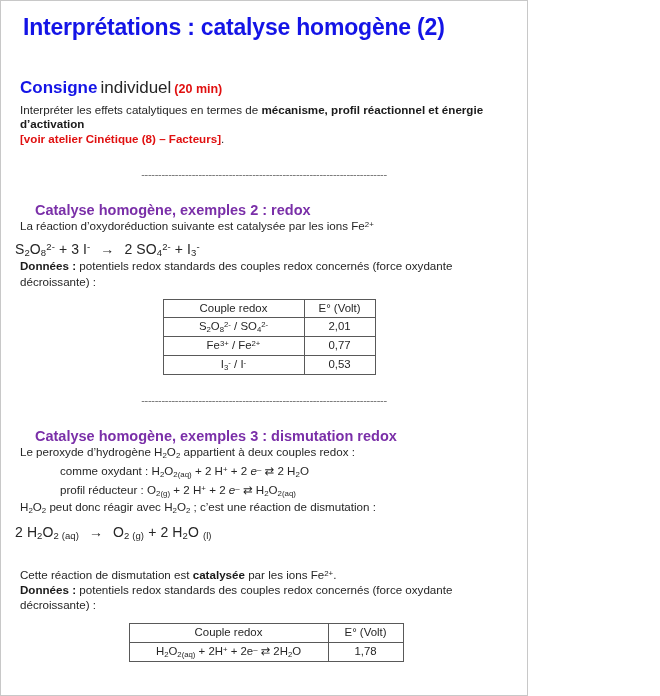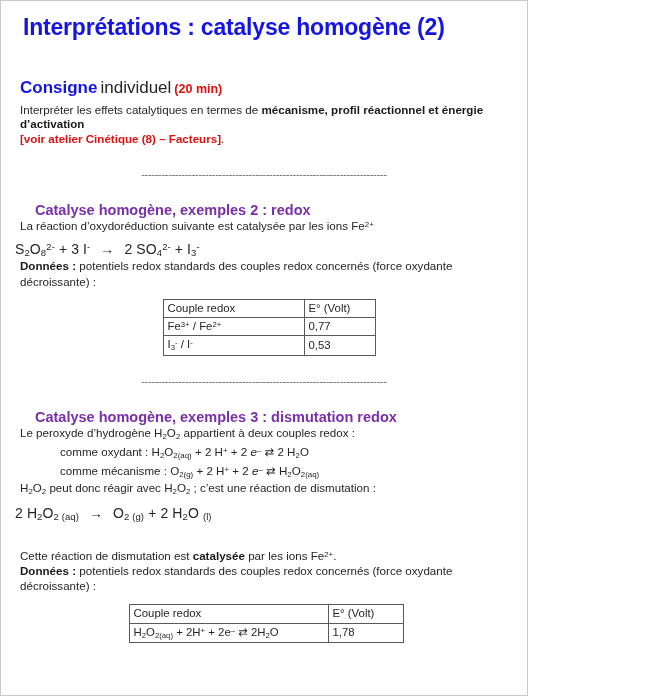--- a/index.html
+++ b/index.html
@@ -125,21 +125,21 @@
   
   .redox-table {
     border-collapse: collapse;
     color: #262626;
     font-size: 11.4px;
     background: #ffffff;
   }
   .redox-table td, .redox-table th {
     border: 1px solid #595959;
     padding: 1px 4px;
-    text-align: left;
+    text-align: center;
     font-weight: normal;
     line-height: 1.35;
   }
   .table1-wrap { margin: 10px 0 0 0; display: flex; justify-content: center; }
   .table1-wrap .redox-table { margin-left: 10px; }
   .table1 .col-couple { width: 132px; }
   .table1 .col-e { width: 62px; }
 
   .table2-wrap { margin: 11px 0 0 0; display: flex; justify-content: center; }
   .table2-wrap .redox-table { margin-left: 4px; }
@@ -178,40 +178,44 @@
   <div class="body-text"><b>Données :</b><span> potentiels redox standards des couples redox concernés (force oxydante décroissante) :</span></div>
 
   <div class="table1-wrap">
     <table class="redox-table table1">
       <tbody>
           <tr>
         <th class="col-couple">Couple redox</th>
         <th class="col-e">E° (Volt)</th>
       </tr>
       <tr>
+        <td>S<sub>2</sub>O<sub>8</sub><sup>2-</sup> / SO<sub>4</sub><sup>2-</sup></td>
+        <td>2,01</td>
+      </tr>
+      <tr>
         <td>Fe<sup>3+</sup> / Fe<sup>2+</sup></td>
         <td>0,77</td>
       </tr>
       <tr>
         <td>I<sub>3</sub><sup>-</sup> / I<sup>-</sup></td>
         <td>0,53</td>
       </tr>
     </tbody>
       </table>
   </div>
 
   <div class="separator sep2">-------------------------------------------------------------------------</div>
 
   <div class="section-heading">Catalyse homogène, exemples 3 : dismutation redox</div>
 
   <div class="body-text">Le peroxyde d’hydrogène H<sub>2</sub>O<sub>2</sub> appartient à deux couples redox :</div>
 
   <div class="indent-line"><span>comme oxydant : </span>H<sub>2</sub>O<sub>2(aq)</sub> + 2 H<sup>+</sup> + 2 <span class="ital">e</span><sup>–</sup> ⇄ 2 H<sub>2</sub>O</div>
 
-  <div class="indent-line"><span>comme mécanisme : </span>O<sub>2(g)</sub> + 2 H<sup>+</sup> + 2 <span class="ital">e</span><sup>–</sup> ⇄ H<sub>2</sub>O<sub>2(aq)</sub></div>
+  <div class="indent-line"><span>profil réducteur : </span>O<sub>2(g)</sub> + 2 H<sup>+</sup> + 2 <span class="ital">e</span><sup>–</sup> ⇄ H<sub>2</sub>O<sub>2(aq)</sub></div>
 
   <div class="body-text">H<sub>2</sub>O<sub>2</sub> peut donc réagir avec H<sub>2</sub>O<sub>2</sub> ; c’est une réaction de dismutation :</div>
 
   <div class="equation">
     2 H<sub>2</sub>O<sub>2 (aq)</sub>
     <span class="arrow">→</span>
     O<sub>2 (g)</sub> + 2 H<sub>2</sub>O <sub>(l)</sub>
   </div>
 
   <div class="body-text" style="margin-top:26px"><span>Cette réaction de dismutation est </span><b>catalysée</b><span> par les ions Fe</span><sup>2+</sup><span>.</span></div>

